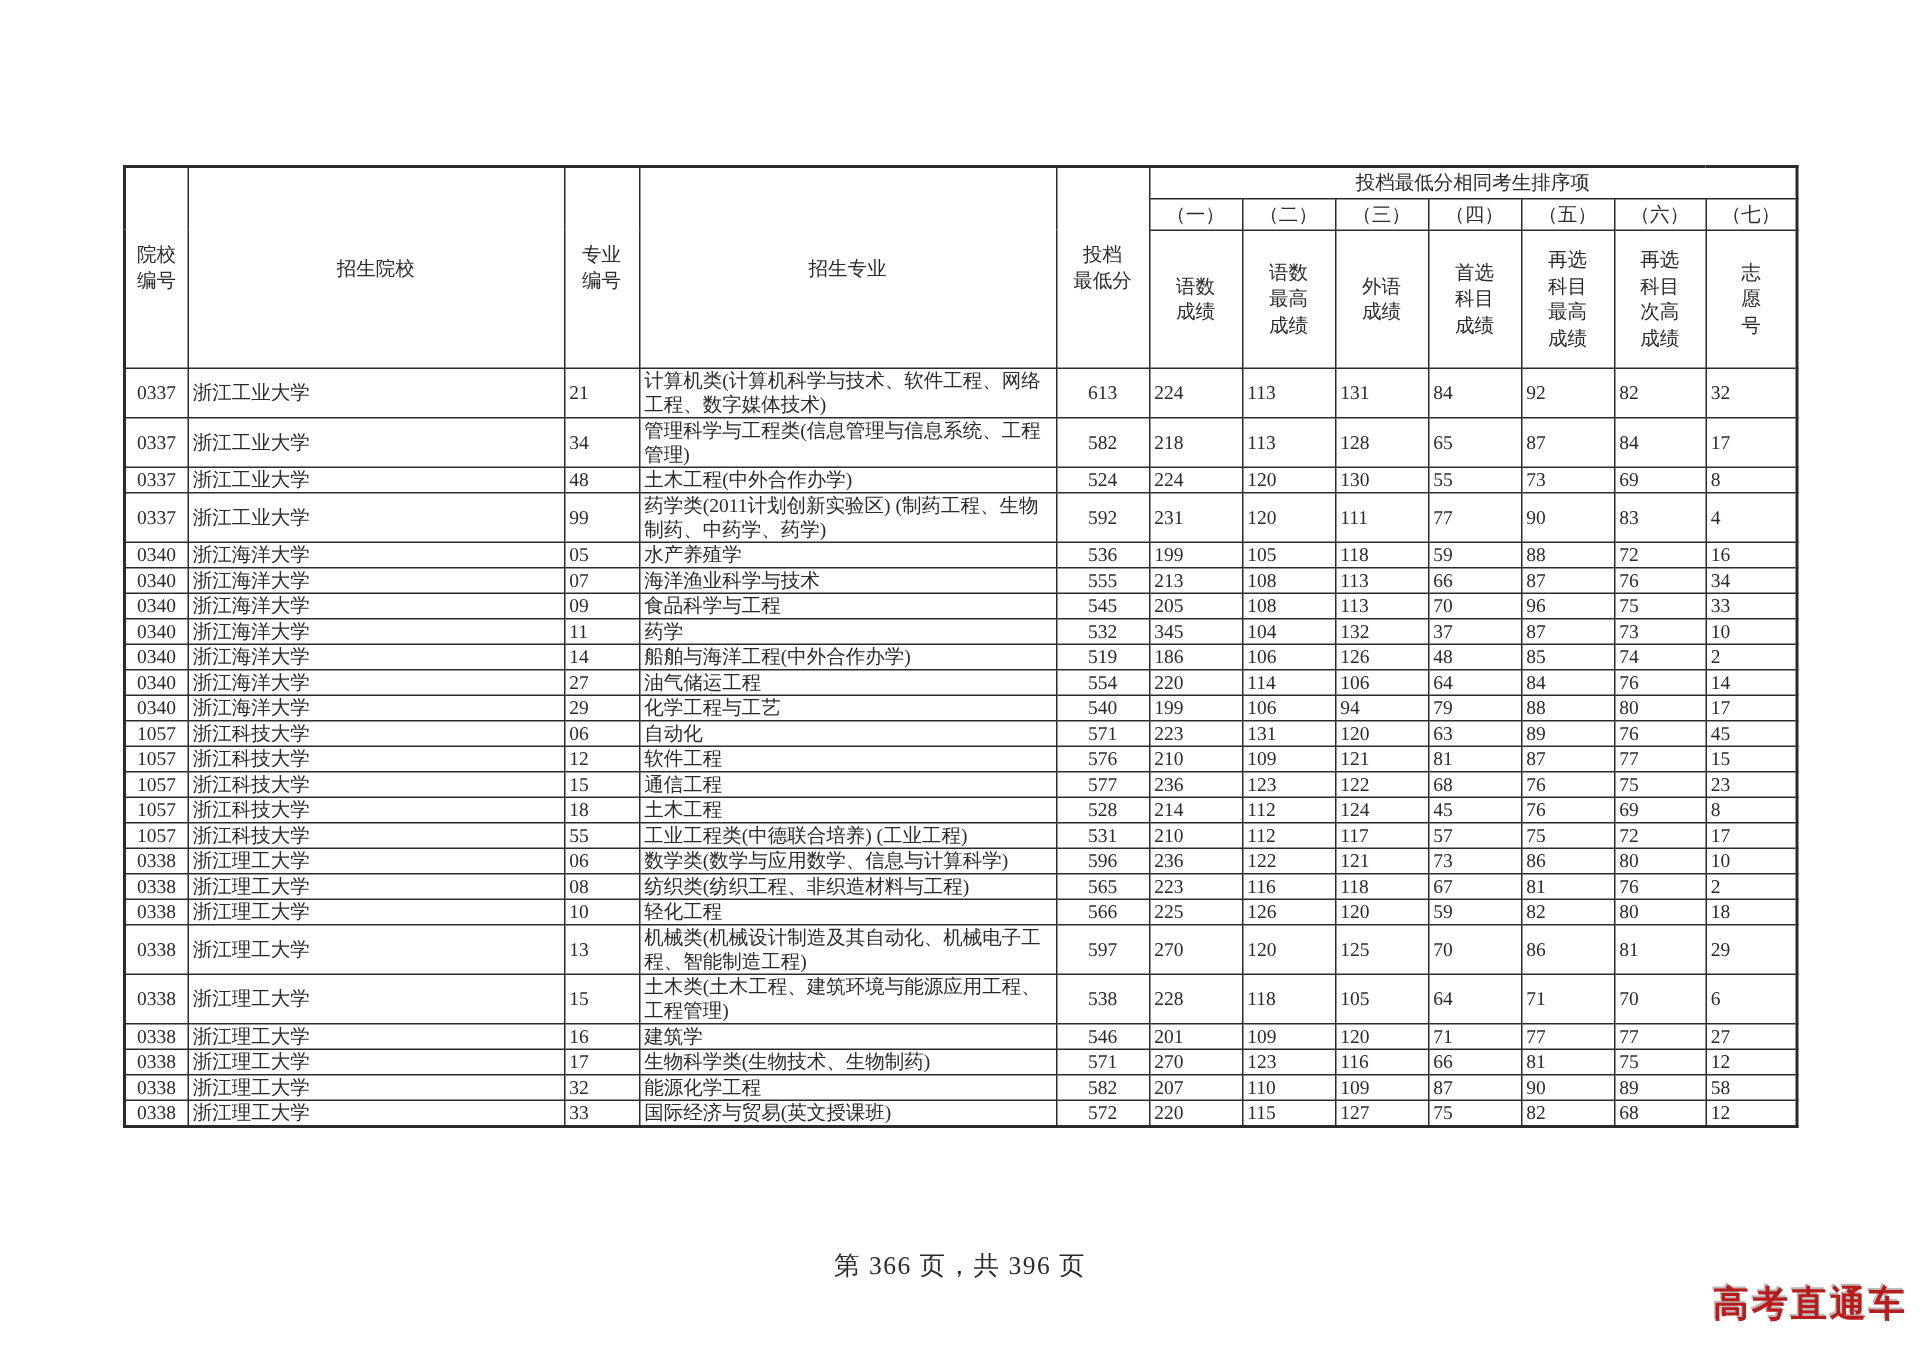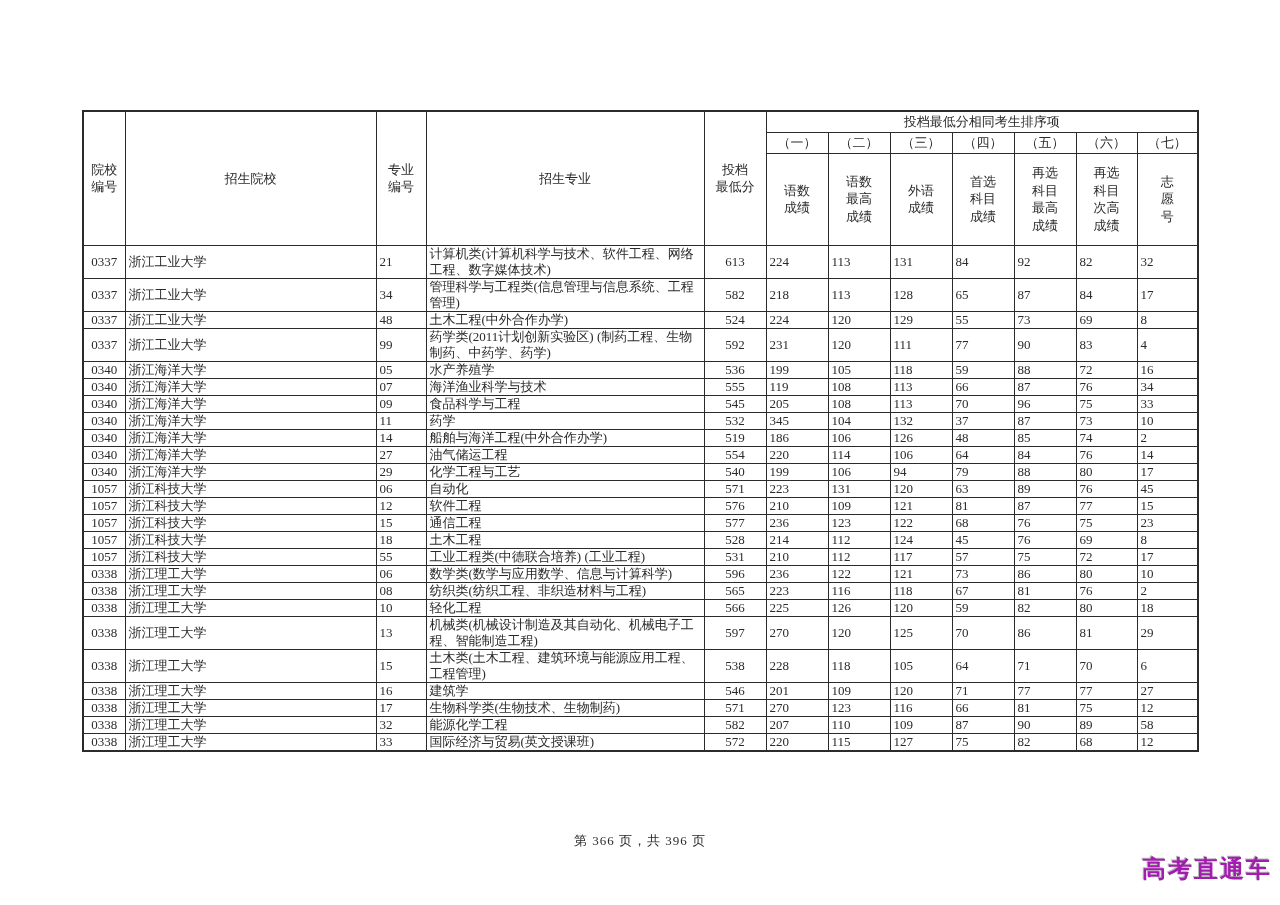--- a/index.html
+++ b/index.html
@@ -51,33 +51,33 @@
   .score-table tbody td:nth-child(1),
   .score-table tbody td:nth-child(5) {
     text-align: center;
     padding: 0 1px;
   }
   .footer-pageno {
     position: absolute;
     left: 0; right: 0;
     top: 832px;
     text-align: center;
-    font-size: 13px;
+    font-size: 17px;
     color: #2a2a2a;
     letter-spacing: 1px;
   }
   .watermark {
     position: absolute;
     right: 8px;
     bottom: 20px;
     font-family: "Liberation Sans", "DejaVu Sans", sans-serif;
     font-size: 24px;
     font-weight: bold;
     letter-spacing: 2px;
-    color: #a21caf;
+    color: #b91c1c;
     text-shadow: -1px -1px 0 #b9b9b9, 1px 1px 0 #ffffff;
   }
 </style>
 </head>
 <body>
 
 <div class="page">
 
   <table class="score-table">
     <colgroup>
@@ -169,21 +169,21 @@
           <td>17</td>
         </tr>
         <tr>
           <td>0337</td>
           <td>浙江工业大学</td>
           <td>48</td>
           <td>土木工程(中外合作办学)</td>
           <td>524</td>
           <td>224</td>
           <td>120</td>
-          <td>129</td>
+          <td>130</td>
           <td>55</td>
           <td>73</td>
           <td>69</td>
           <td>8</td>
         </tr>
         <tr>
           <td>0337</td>
           <td>浙江工业大学</td>
           <td>99</td>
           <td>药学类(2011计划创新实验区) (制药工程、生物制药、中药学、药学)</td>
@@ -209,21 +209,21 @@
           <td>88</td>
           <td>72</td>
           <td>16</td>
         </tr>
         <tr>
           <td>0340</td>
           <td>浙江海洋大学</td>
           <td>07</td>
           <td>海洋渔业科学与技术</td>
           <td>555</td>
-          <td>119</td>
+          <td>213</td>
           <td>108</td>
           <td>113</td>
           <td>66</td>
           <td>87</td>
           <td>76</td>
           <td>34</td>
         </tr>
         <tr>
           <td>0340</td>
           <td>浙江海洋大学</td>

